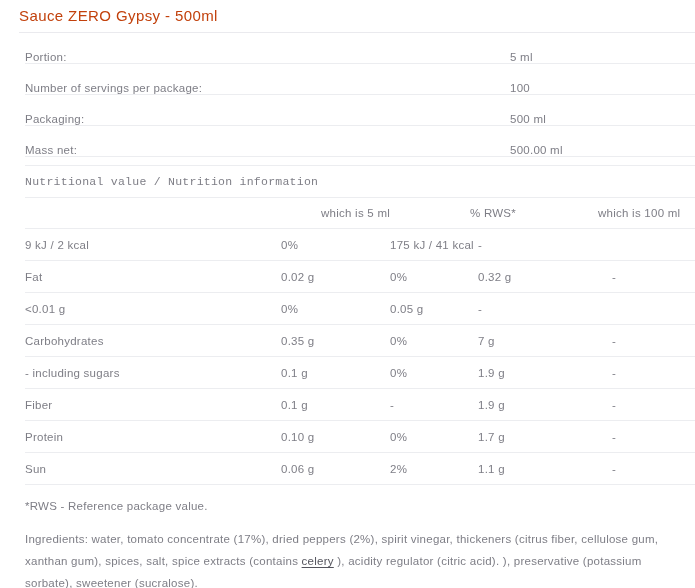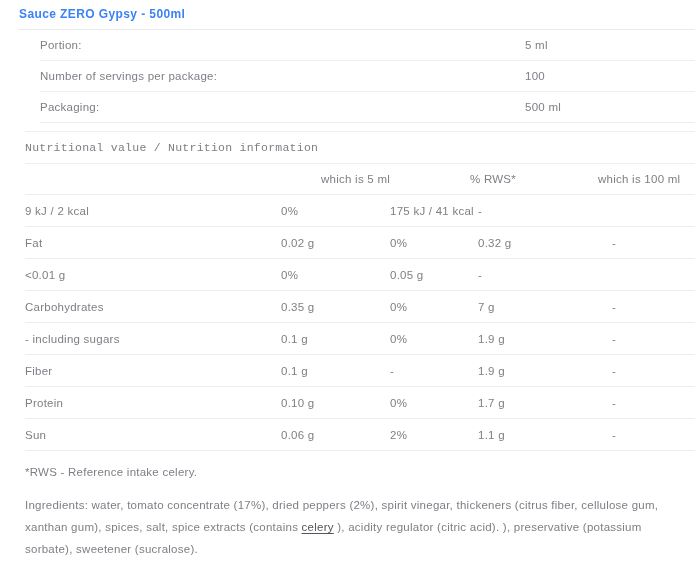--- a/index.html
+++ b/index.html
@@ -14,32 +14,32 @@
     font-family: "Liberation Sans", "DejaVu Sans", sans-serif;
     font-size: 11.5px;
     letter-spacing: 0.25px;
     color: #7e7e86;
   }
   .page { position: relative; width: 695px; height: 588px; }
 
   .title {
     margin-left: 19px;
     padding: 7px 0 8px 0;
-    font-size: 12px;
-    font-weight: 700;
+    font-size: 15px;
+    font-weight: 400;
     letter-spacing: 0.4px;
-    color: #3b82f6;
+    color: #c2410c;
     border-bottom: 1px solid #eaeaee;
   }
 
   .info-row {
     display: flex;
-    align-items: center;
+    align-items: flex-end;
     height: 30px;
-    margin-left: 40px;
+    margin-left: 25px;
     border-bottom: 1px solid #ecedf0;
   }
   .info-label { width: 485px; }
   .info-value { flex: 1; }
 
   .section-header {
     margin: 8px 0 0 25px;
     height: 31px;
     line-height: 31px;
     border-top: 1px solid #ecedf0;
@@ -82,20 +82,24 @@
     <span class="info-label">Portion:</span>
     <span class="info-value">5 ml</span>
   </div>
   <div class="info-row">
     <span class="info-label">Number of servings per package:</span>
     <span class="info-value">100</span>
   </div>
   <div class="info-row">
     <span class="info-label">Packaging:</span>
     <span class="info-value">500 ml</span>
+  </div>
+  <div class="info-row">
+    <span class="info-label">Mass net:</span>
+    <span class="info-value">500.00 ml</span>
   </div>
 
   <div class="section-header">Nutritional value / Nutrition information</div>
 
   <div class="ngrid header">
     <span></span>
     <span>which is 5 ml</span>
     <span>% RWS*</span>
     <span>which is 100 ml</span>
     <span>% RWS*</span>
@@ -149,17 +153,17 @@
     <span>-</span>
   </div>
   <div class="ngrid row">
     <span>Sun</span>
     <span>0.06 g</span>
     <span>2%</span>
     <span>1.1 g</span>
     <span>-</span>
   </div>
 
-  <div class="footnote">*RWS - Reference intake celery.</div>
+  <div class="footnote">*RWS - Reference package value.</div>
 
   <div class="ingredients"><span>Ingredients: water, tomato concentrate (17%), dried peppers (2%), spirit vinegar, thickeners (citrus fiber, cellulose gum, xanthan gum), spices, salt, spice extracts (contains </span><span class="allergen">celery</span><span> ), acidity regulator (citric acid). ), preservative (potassium sorbate), sweetener (sucralose).</span></div>
 
 </div>
 
 </body></html>

